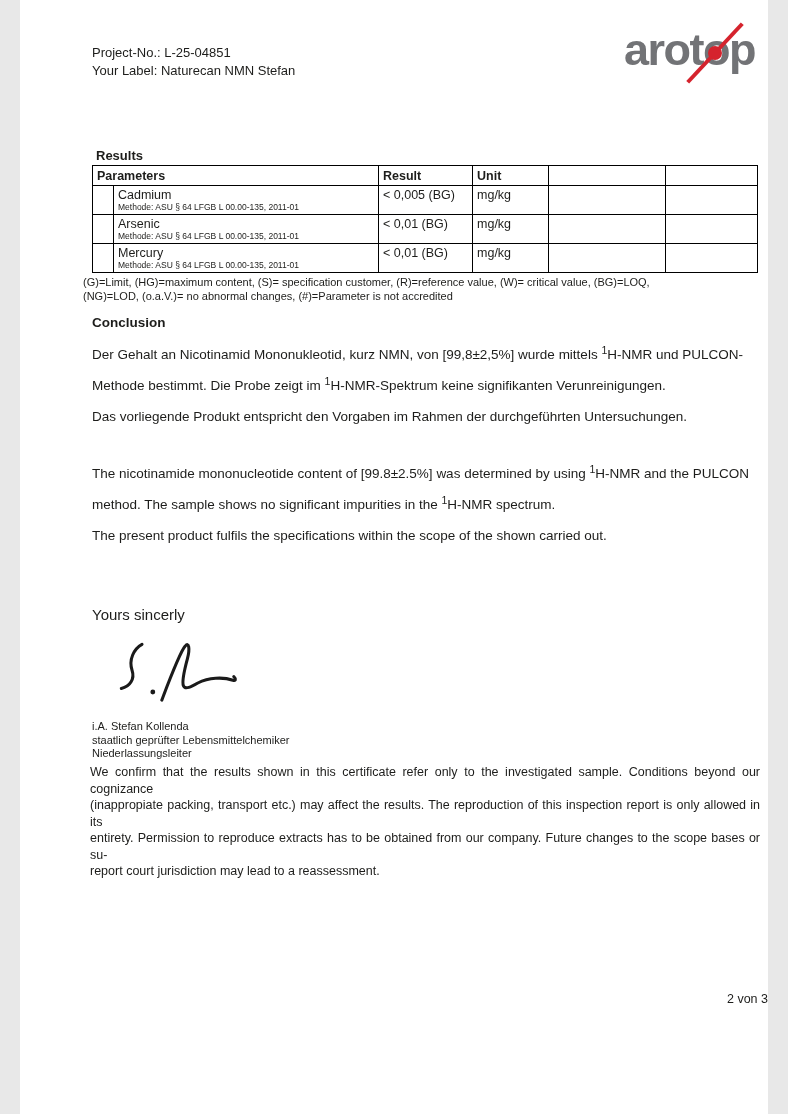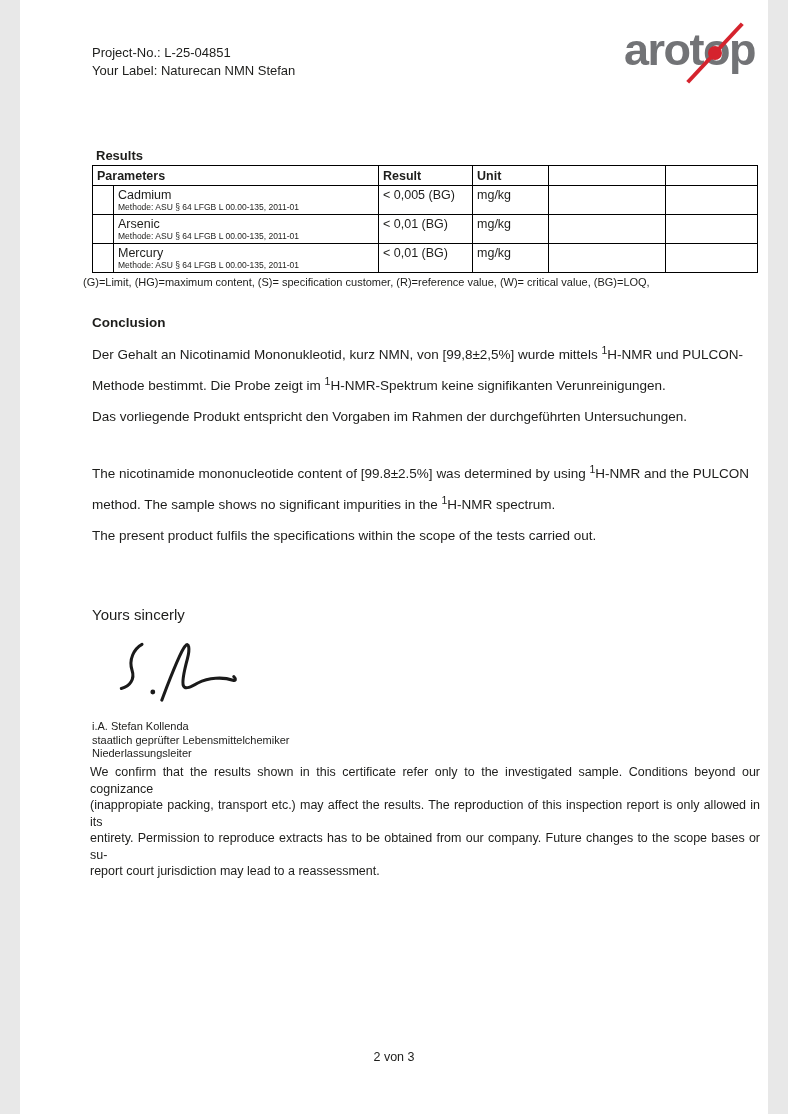--- a/index.html
+++ b/index.html
@@ -117,23 +117,23 @@
     width: 670px;
     font-size: 12.5px;
     line-height: 16.5px;
   }
   .disclaimer .just { text-align: justify; text-align-last: justify; }
 
   
   .page-footer {
     position: absolute;
     left: 0;
-    top: 1050px;
+    top: 992px;
     width: 100%;
-    text-align: center;
+    text-align: right;
     font-size: 12.5px;
   }
 </style>
 </head>
 <body>
 
 <div class="page">
 
   <div class="header-block">
     <div>Project-No.: L-25-04851</div>
@@ -197,30 +197,31 @@
           </td>
           <td>&lt; 0,01 (BG)</td>
           <td>mg/kg</td>
           <td></td>
           <td></td>
         </tr>
       </tbody>
     </table>
     <div class="footnote">
       <div>(G)=Limit, (HG)=maximum content, (S)= specification customer, (R)=reference value, (W)= critical value, (BG)=LOQ,</div>
+      <div>(NG)=LOD, (o.a.V.)= no abnormal changes, (#)=Parameter is not accredited</div>
     </div>
   </div>
 
   <div class="conclusion-section">
     <div class="conclusion-title">Conclusion</div>
     <p><span>Der Gehalt an Nicotinamid Mononukleotid, kurz NMN, von [99,8±2,5%] wurde mittels </span><span class="sup">1</span><span>H-NMR und PULCON-</span><br><span>Methode bestimmt. Die Probe zeigt im </span><span class="sup">1</span><span>H-NMR-Spektrum keine signifikanten Verunreinigungen.</span></p>
     <p>Das vorliegende Produkt entspricht den Vorgaben im Rahmen der durchgeführten Untersuchungen.</p>
     <div class="en-block">
       <p><span>The nicotinamide mononucleotide content of [99.8±2.5%] was determined by using </span><span class="sup">1</span><span>H-NMR and the PULCON</span><br><span>method. The sample shows no significant impurities in the </span><span class="sup">1</span><span>H-NMR spectrum.</span></p>
-      <p>The present product fulfils the specifications within the scope of the tests carried out.</p>
+      <p>The present product fulfils the specifications within the scope of the shown carried out.</p>
     </div>
   </div>
 
   <div class="closing">Yours sincerly</div>
   <svg class="signature-svg" width="135" height="76" viewBox="0 0 150 80" fill="none">
     <path d="M 40 7 C 31 12 25 24 29 36 C 32 45 27 54 17 56" stroke="#1a1a1a" stroke-width="3.4" stroke-linecap="round" fill="none"></path>
     <circle cx="52" cy="60" r="2.7" fill="#1a1a1a"></circle>
     <path d="M 62 69 C 70 48 82 16 88 9 C 92 4 93.5 11 90.5 23 C 87 36 84 48 86 53 C 88 58 95 54 102 50 C 114 44 130 43 141 47 C 144 48 145 46 142 43" stroke="#1a1a1a" stroke-width="3.4" stroke-linecap="round" fill="none"></path>
   </svg>
   <div class="signer-block">

